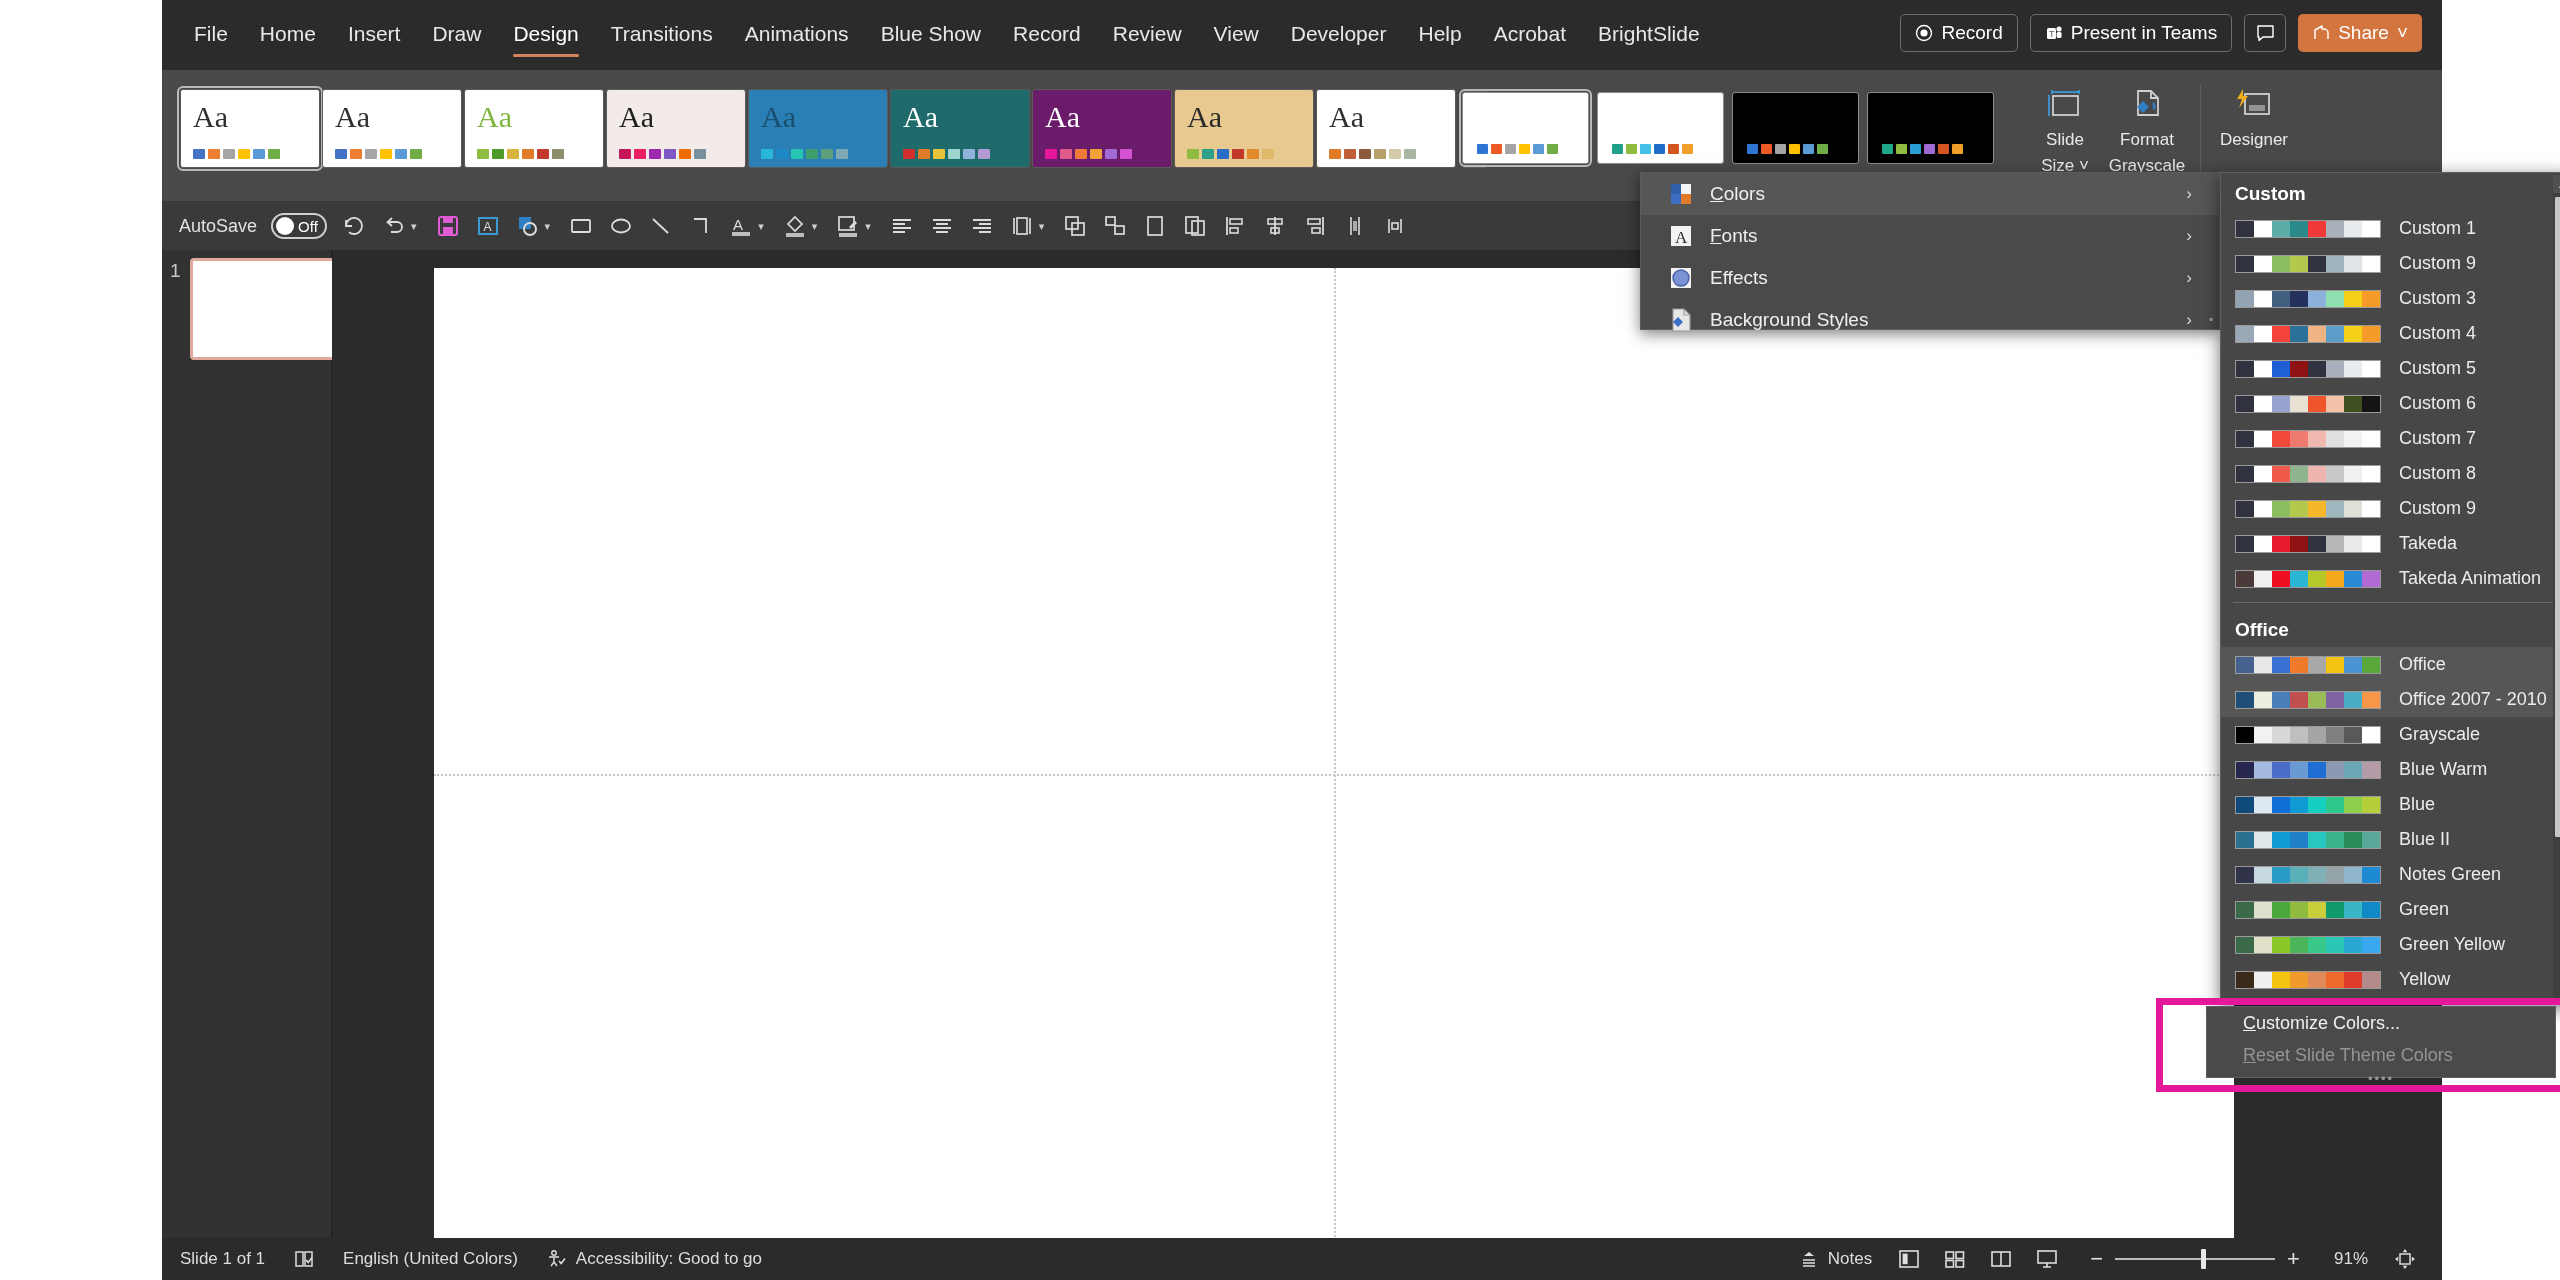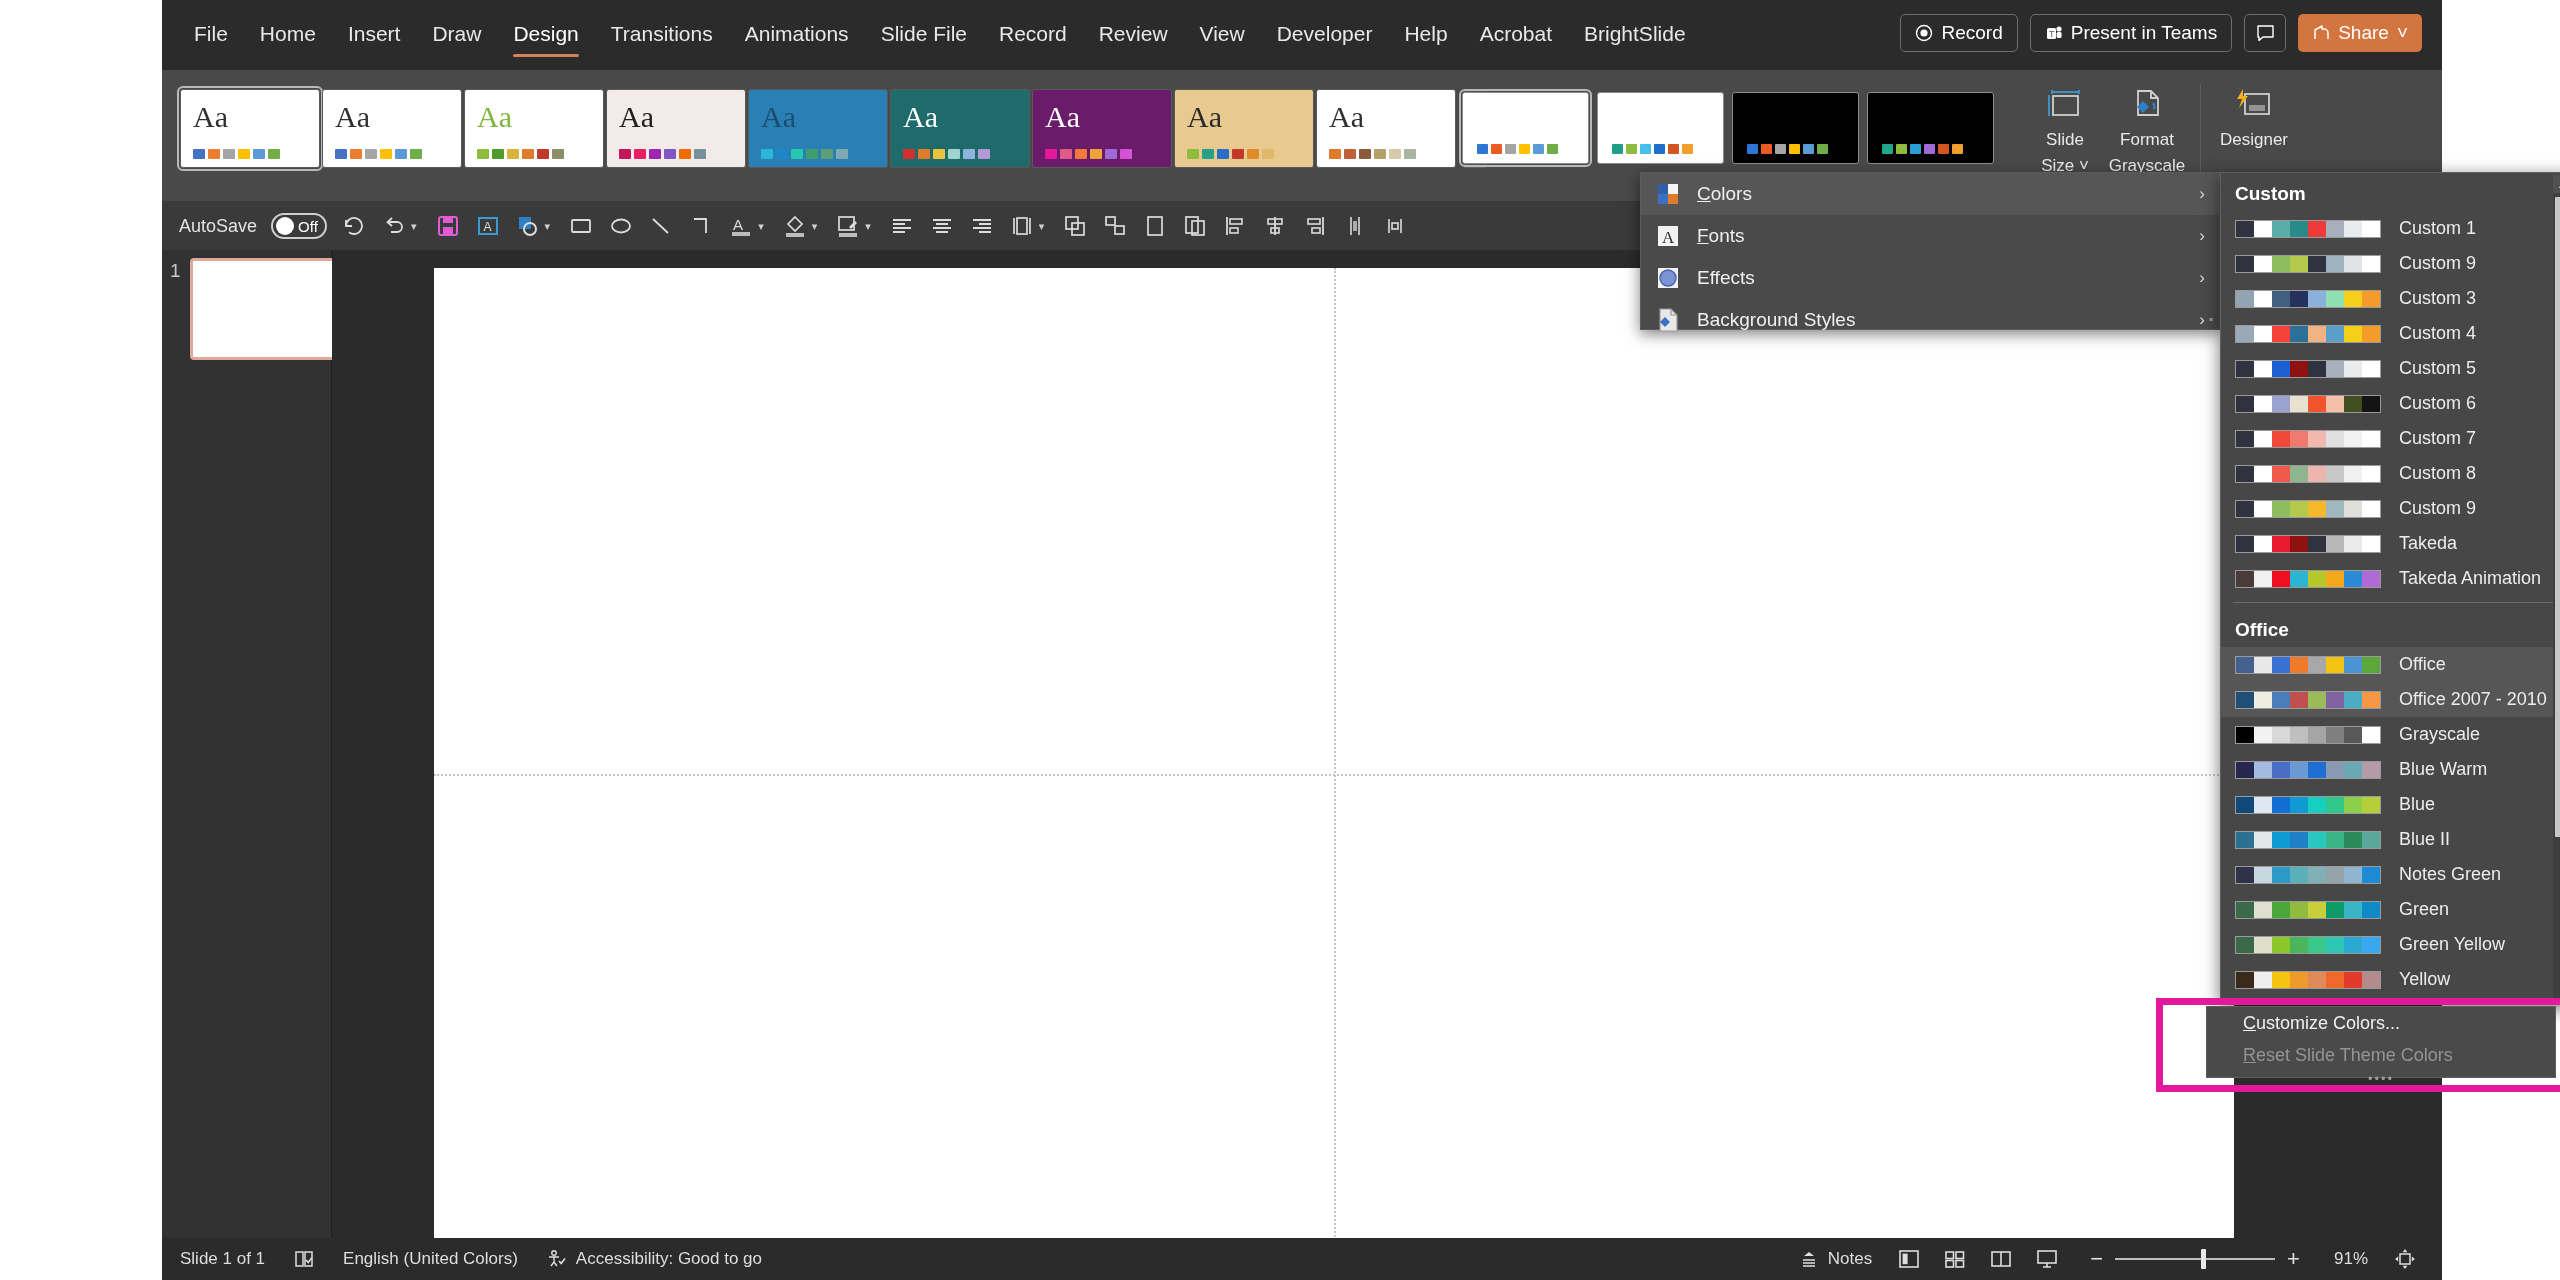--- a/index.html
+++ b/index.html
@@ -100,21 +100,21 @@
   .st-r { margin-left:auto; display:flex; align-items:center; gap:0; padding-right:14px; }
   .vbtn { width:46px; height:42px; display:flex; align-items:center; justify-content:center; }
   .zslider { display:flex; align-items:center; gap:0; padding:0 8px; }
   .ztrack { width:160px; height:2px; background:#bdbdbd; position:relative; }
   .zknob { position:absolute; left:86px; top:-9px; width:5px; height:20px; background:#e8e8e8; border-radius:1px; }
   .zpm { color:#e0e0e0; font-size:22px; padding:0 12px; }
 
   
   .ddmenu { position:absolute; left:1478px; top:172px; width:580px; height:158px;
     background:#4a4a4a; border:1px solid #5c5c5c; box-shadow:0 4px 14px rgba(0,0,0,.5); z-index:70; }
-  .ddrow { height:42px; display:flex; align-items:center; padding:0 14px; color:#efefef; font-size:19px; }
+  .ddrow { height:42px; display:flex; align-items:center; padding:0 27px; color:#efefef; font-size:19px; }
   .ddrow.hl { background:#565656; }
   .ddicon { width:26px; height:26px; margin-right:16px; flex:0 0 auto; position:relative; }
   .ddarrow { margin-left:auto; color:#d8d8d8; font-size:17px; }
   .dddot { position:absolute; right:6px; bottom:3px; color:#9a9a9a; font-size:12px; }
 
   
   .cpanel { position:absolute; left:2058px; top:172px; width:354px; height:832px;
     background:#474747; border:1px solid #5e5e5e; box-shadow:0 4px 16px rgba(0,0,0,.55);
     z-index:75; overflow:hidden; }
   .cphead { color:#fff; font-size:19px; font-weight:bold; padding:10px 0 6px 14px; }
@@ -153,21 +153,21 @@
 
     <div class="tabbar">
       <div class="tabs" id="tabs">
           <div class="tab">File</div>
           <div class="tab">Home</div>
           <div class="tab">Insert</div>
           <div class="tab">Draw</div>
           <div class="tab active">Design</div>
           <div class="tab">Transitions</div>
           <div class="tab">Animations</div>
-          <div class="tab">Slide File</div>
+          <div class="tab">Blue Show</div>
           <div class="tab">Record</div>
           <div class="tab">Review</div>
           <div class="tab">View</div>
           <div class="tab">Developer</div>
           <div class="tab">Help</div>
           <div class="tab">Acrobat</div>
           <div class="tab">BrightSlide</div>
         </div>
       <div class="topright">
         <div class="btn-out">

